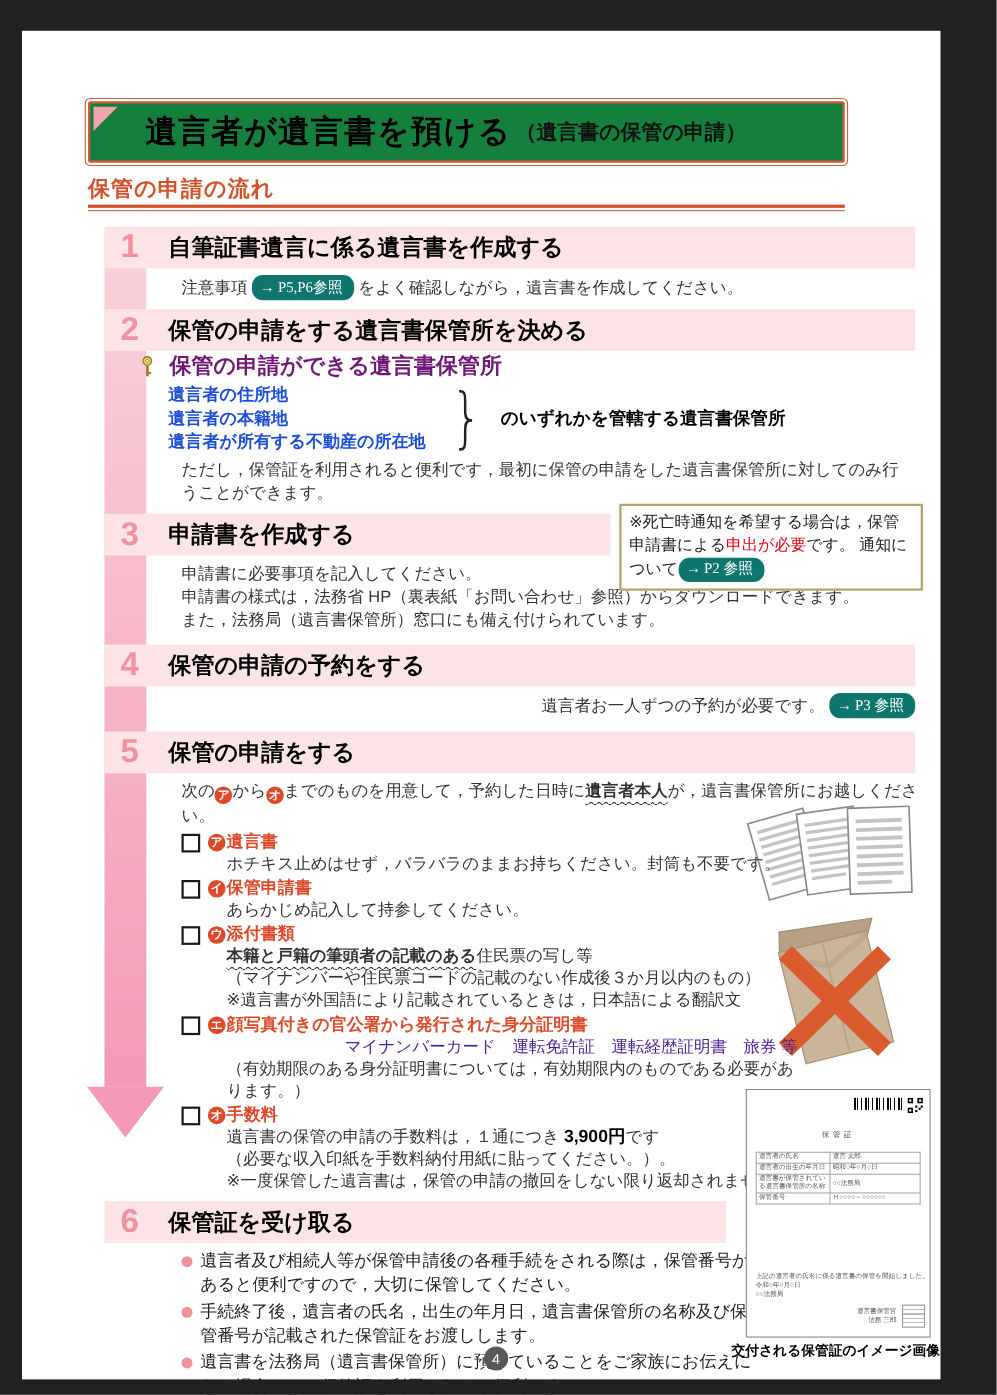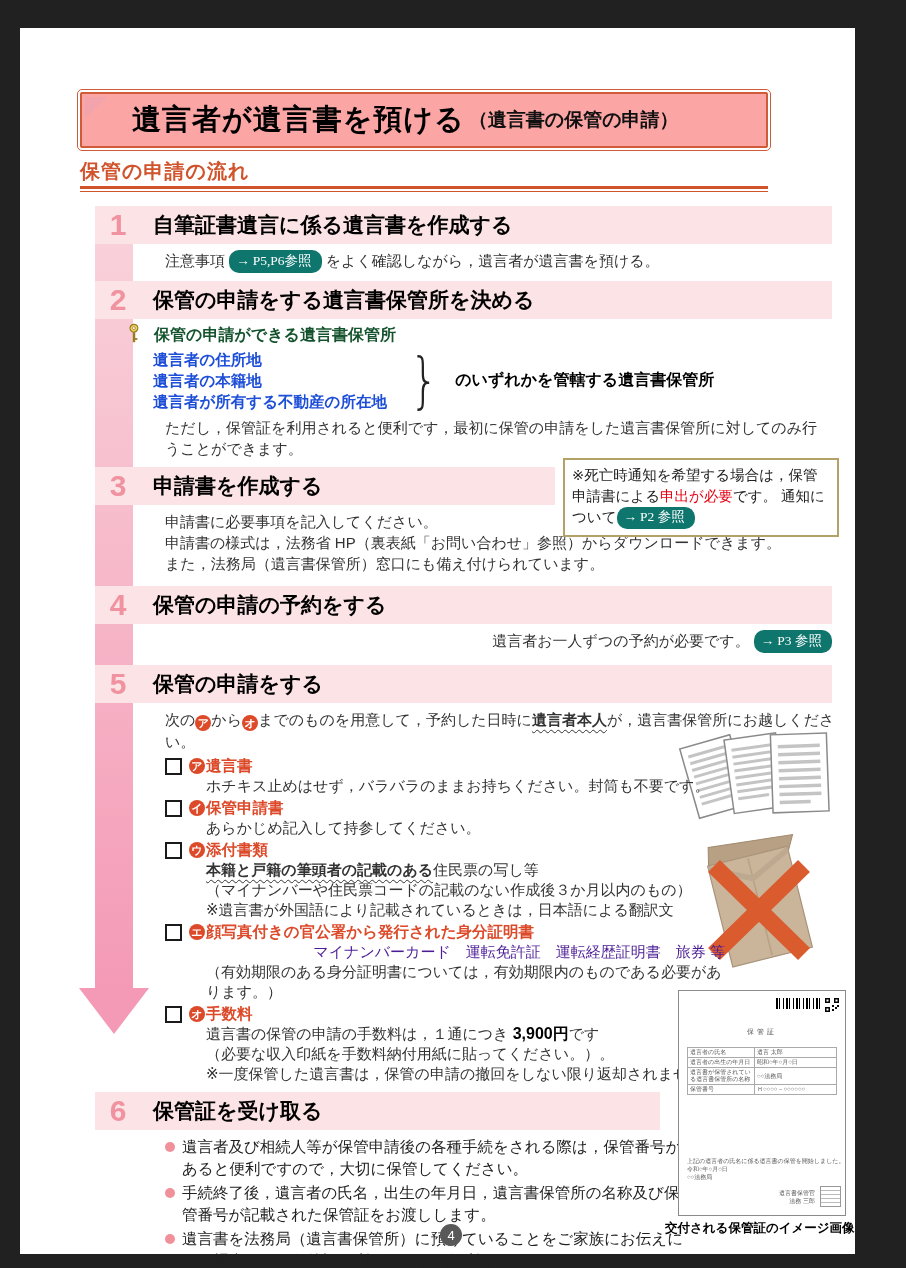--- a/index.html
+++ b/index.html
@@ -7,21 +7,21 @@
     width:906px;height:1268px;position:relative;background:#212121;
     font-family:"Liberation Sans","DejaVu Sans",sans-serif;
     -webkit-font-smoothing:antialiased;overflow:hidden;
   }
   .page{position:absolute;left:20px;top:28px;width:835px;height:1226px;background:#ffffff;}
 
   
   .title-box{
     position:absolute;left:60px;top:64px;width:688px;height:56px;box-sizing:border-box;
     border:2px solid #cf5b38;outline:1px solid #cf5b38;outline-offset:2px;border-radius:2px;
-    background:#fca5a5;display:flex;align-items:center;padding-left:50px;
+    background:#15803d;display:flex;align-items:center;padding-left:50px;
   }
   .corner-tri{position:absolute;left:3px;top:3px;width:0;height:0;
     border-top:22px solid #f2a3ab;border-right:22px solid transparent;}
   .title-main{font-size:29px;font-weight:bold;color:#000;letter-spacing:1px;}
   .title-sub{font-size:19px;font-weight:bold;color:#111;margin-left:4px;}
 
   .section-heading{position:absolute;left:60px;top:130px;font-size:20px;font-weight:bold;color:#d0532c;letter-spacing:1px;}
   .section-underline{position:absolute;left:60px;top:158px;width:688px;height:2px;
     border-top:3px solid #d0532c;border-bottom:1px solid #d0532c;}
 
@@ -36,21 +36,21 @@
   .steps{position:absolute;left:75px;top:176px;width:737px;z-index:2;}
   .band{display:flex;align-items:center;background:#fce3e6;height:38px;margin-top:2px;}
   .band .num{width:46px;text-align:center;font-size:30px;font-weight:bold;color:#f0929f;}
   .band .stitle{font-size:21px;font-weight:bold;color:#000;margin-left:12px;white-space:nowrap;}
   .body{margin-left:70px;font-size:15px;color:#333;line-height:21px;}
 
   .badge{display:inline-block;background:#0f766e;color:#fff;border-radius:10px;
     padding:0 10px 2px 7px;font-size:13.5px;white-space:nowrap;vertical-align:1px;font-family:Liberation Serif, serif;}
   .badge .arr{font-weight:bold;margin-right:3px;}
 
-  .keyrow{display:flex;align-items:center;margin:4px 0 0 28px;font-size:16px;font-weight:bold;color:#14532d;line-height:21px;}
+  .keyrow{display:flex;align-items:flex-start;margin:4px 0 0 28px;font-size:20px;font-weight:bold;color:#701a75;line-height:21px;}
   .keyrow svg{margin-right:9px;}
   .placeswrap{display:flex;align-items:center;margin-left:58px;}
   .places div{font-size:15.5px;font-weight:bold;color:#1d4ed8;line-height:21px;}
   .brace{font-size:60px;font-weight:200;color:#222;margin:0 12px 0 18px;
     font-family:"DejaVu Sans",sans-serif;transform:scaleX(.75);}
   .juris{font-size:16px;font-weight:bold;color:#000;}
   .note2{margin:2px 0 0 70px;font-size:15px;color:#333;line-height:21px;width:660px;}
 
   .notebox{position:absolute;left:543px;top:430px;width:276px;box-sizing:border-box;
     border:2px solid #b3a268;background:#fff;padding:5px 7px 6px 7px;
@@ -118,21 +118,21 @@
 
   <div class="steps">
 
     <div class="band">
       <span class="num">1</span>
       <span class="stitle">自筆証書遺言に係る遺言書を作成する</span>
     </div>
     <div class="body" style="margin-top:6px;">
       <span>注意事項</span>
       <span class="badge"><span class="arr">→</span><span>P5,P6参照</span></span>
-      <span>をよく確認しながら，遺言者が遺言書を預ける。</span>
+      <span>をよく確認しながら，遺言書を作成してください。</span>
     </div>
 
     <div class="band" style="margin-top:8px;">
       <span class="num">2</span>
       <span class="stitle">保管の申請をする遺言書保管所を決める</span>
     </div>
     <div class="keyrow">
       <svg width="22" height="22" viewBox="0 0 24 24">
         <g transform="rotate(38 12 12)">
           <circle cx="8" cy="7" r="4.2" fill="#f2d565" stroke="#9a7b1e" stroke-width="1.4"></circle>

